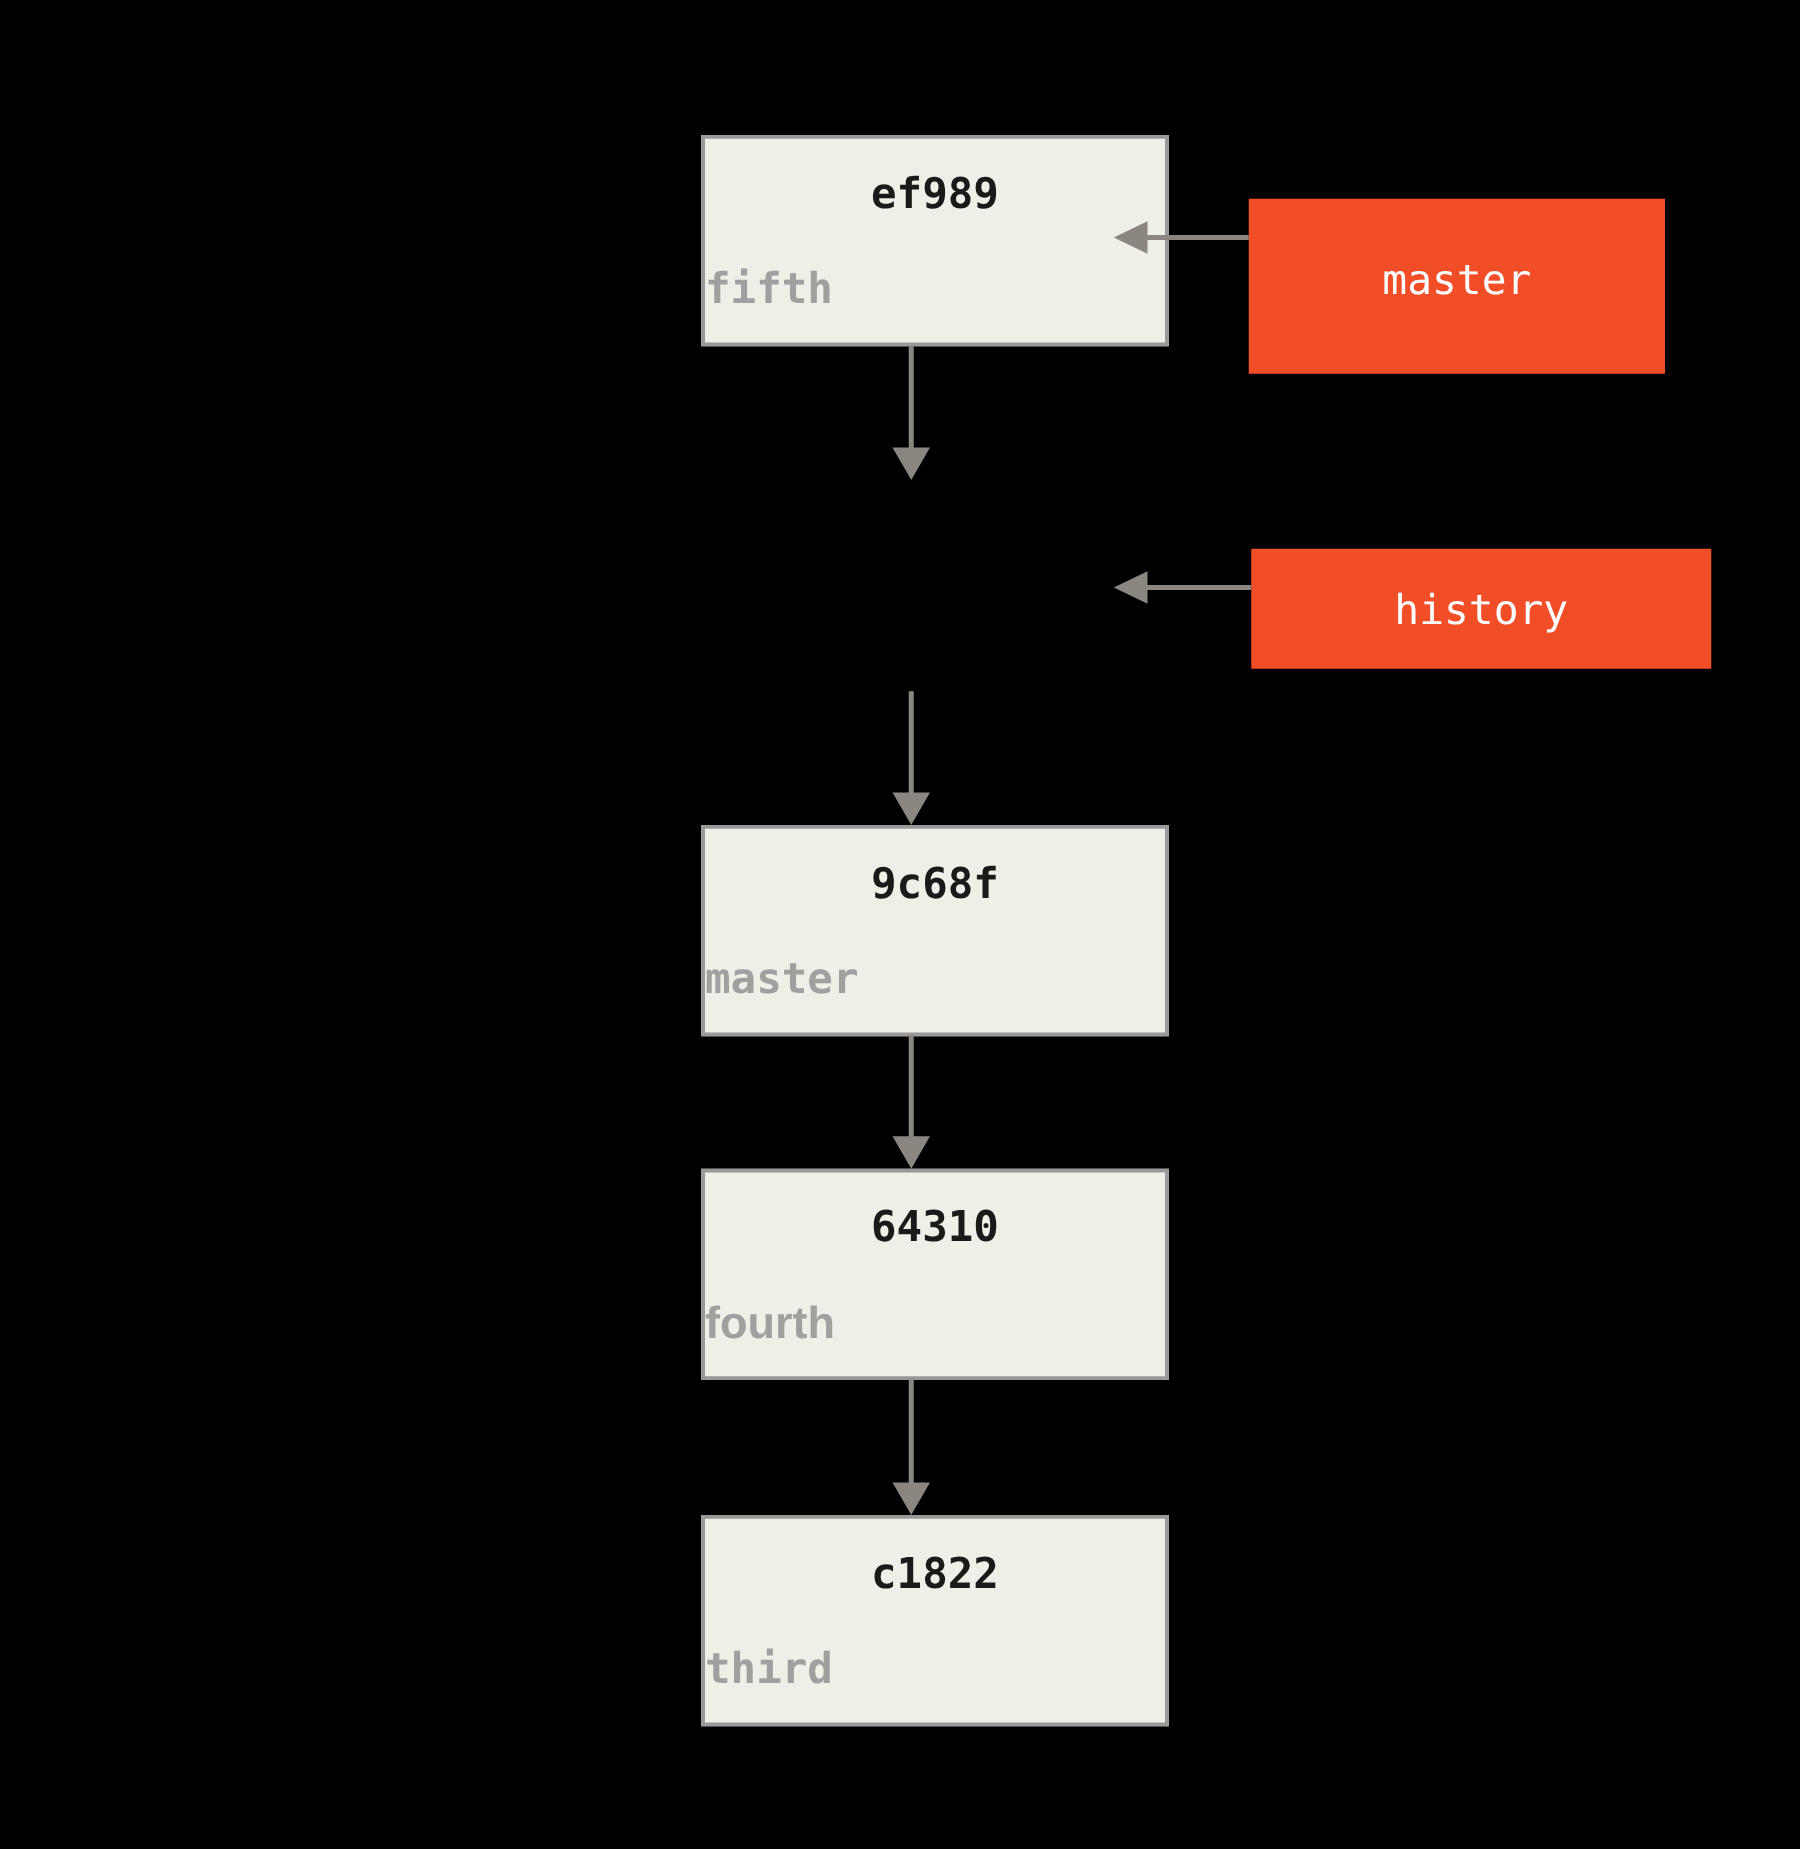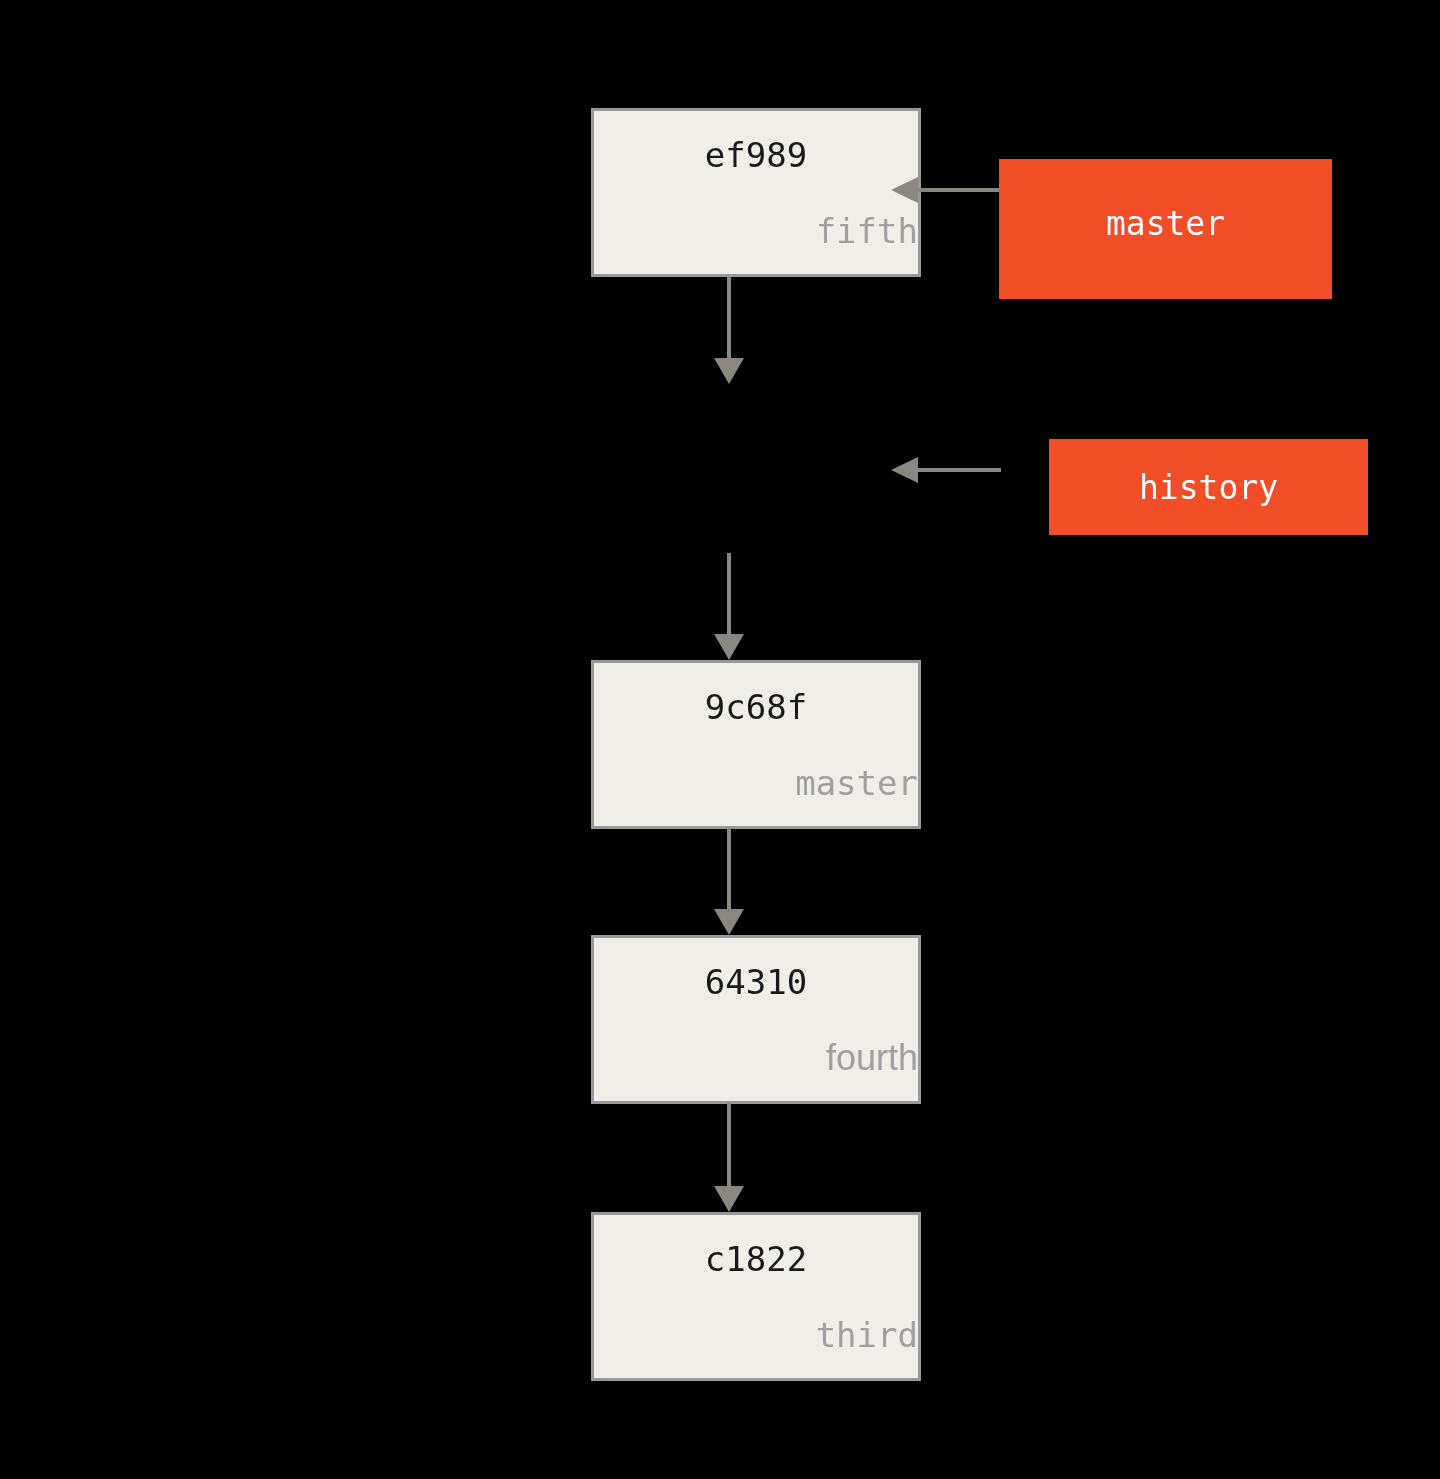--- a/index.html
+++ b/index.html
@@ -8,39 +8,40 @@
     width: 1440px;
     height: 1479px;
     background: #000000;
     overflow: hidden;
     font-family: "DejaVu Sans Mono", monospace;
   }
 
   
   .commit {
     position: absolute;
-    left: 591px;
-    width: 330px;
+    left: 561px;
+    width: 374px;
     height: 169px;
     box-sizing: border-box;
     background: #EFEEE7;
     border: 3px solid #999999;
+    font-weight: bold;
   }
   .commit .hash {
     position: absolute;
     top: 20px; left: 0; right: 0;
     text-align: center;
     font-size: 34px;
     line-height: 48px;
     color: #1A1A1A;
   }
   .commit .msg {
     position: absolute;
     top: 96px; left: 0; right: 0;
-    text-align: right;
+    text-align: left;
     font-size: 34px;
     line-height: 48px;
     color: #A0A0A0;
   }
   .commit .msg.sans {
     font-family: "Liberation Sans", sans-serif;
     font-size: 36px;
   }
 
   
@@ -63,21 +64,21 @@
     box-sizing: border-box;
     background: #F14E28;
     color: #FFFFFF;
     font-size: 33px;
     display: flex;
     align-items: center;
     justify-content: center;
     margin-top: 36px;
   }
   .ref.master { left: 999px; top: 123px; width: 333px; height: 140px; padding-bottom: 12px; }
-  .ref.history { left: 1049px; top: 403px; width: 319px; height: 96px; }
+  .ref.history { left: 1001px; top: 403px; width: 368px; height: 96px; }
 
   
   .harrow { position: absolute; height: 26px; }
   .harrow .hline {
     position: absolute; left: 26px; right: 0; top: 11px;
     height: 4px; background: #8B8680;
   }
   .harrow .hhead {
     position: absolute; left: 0; top: 0;
     width: 0; height: 0;

